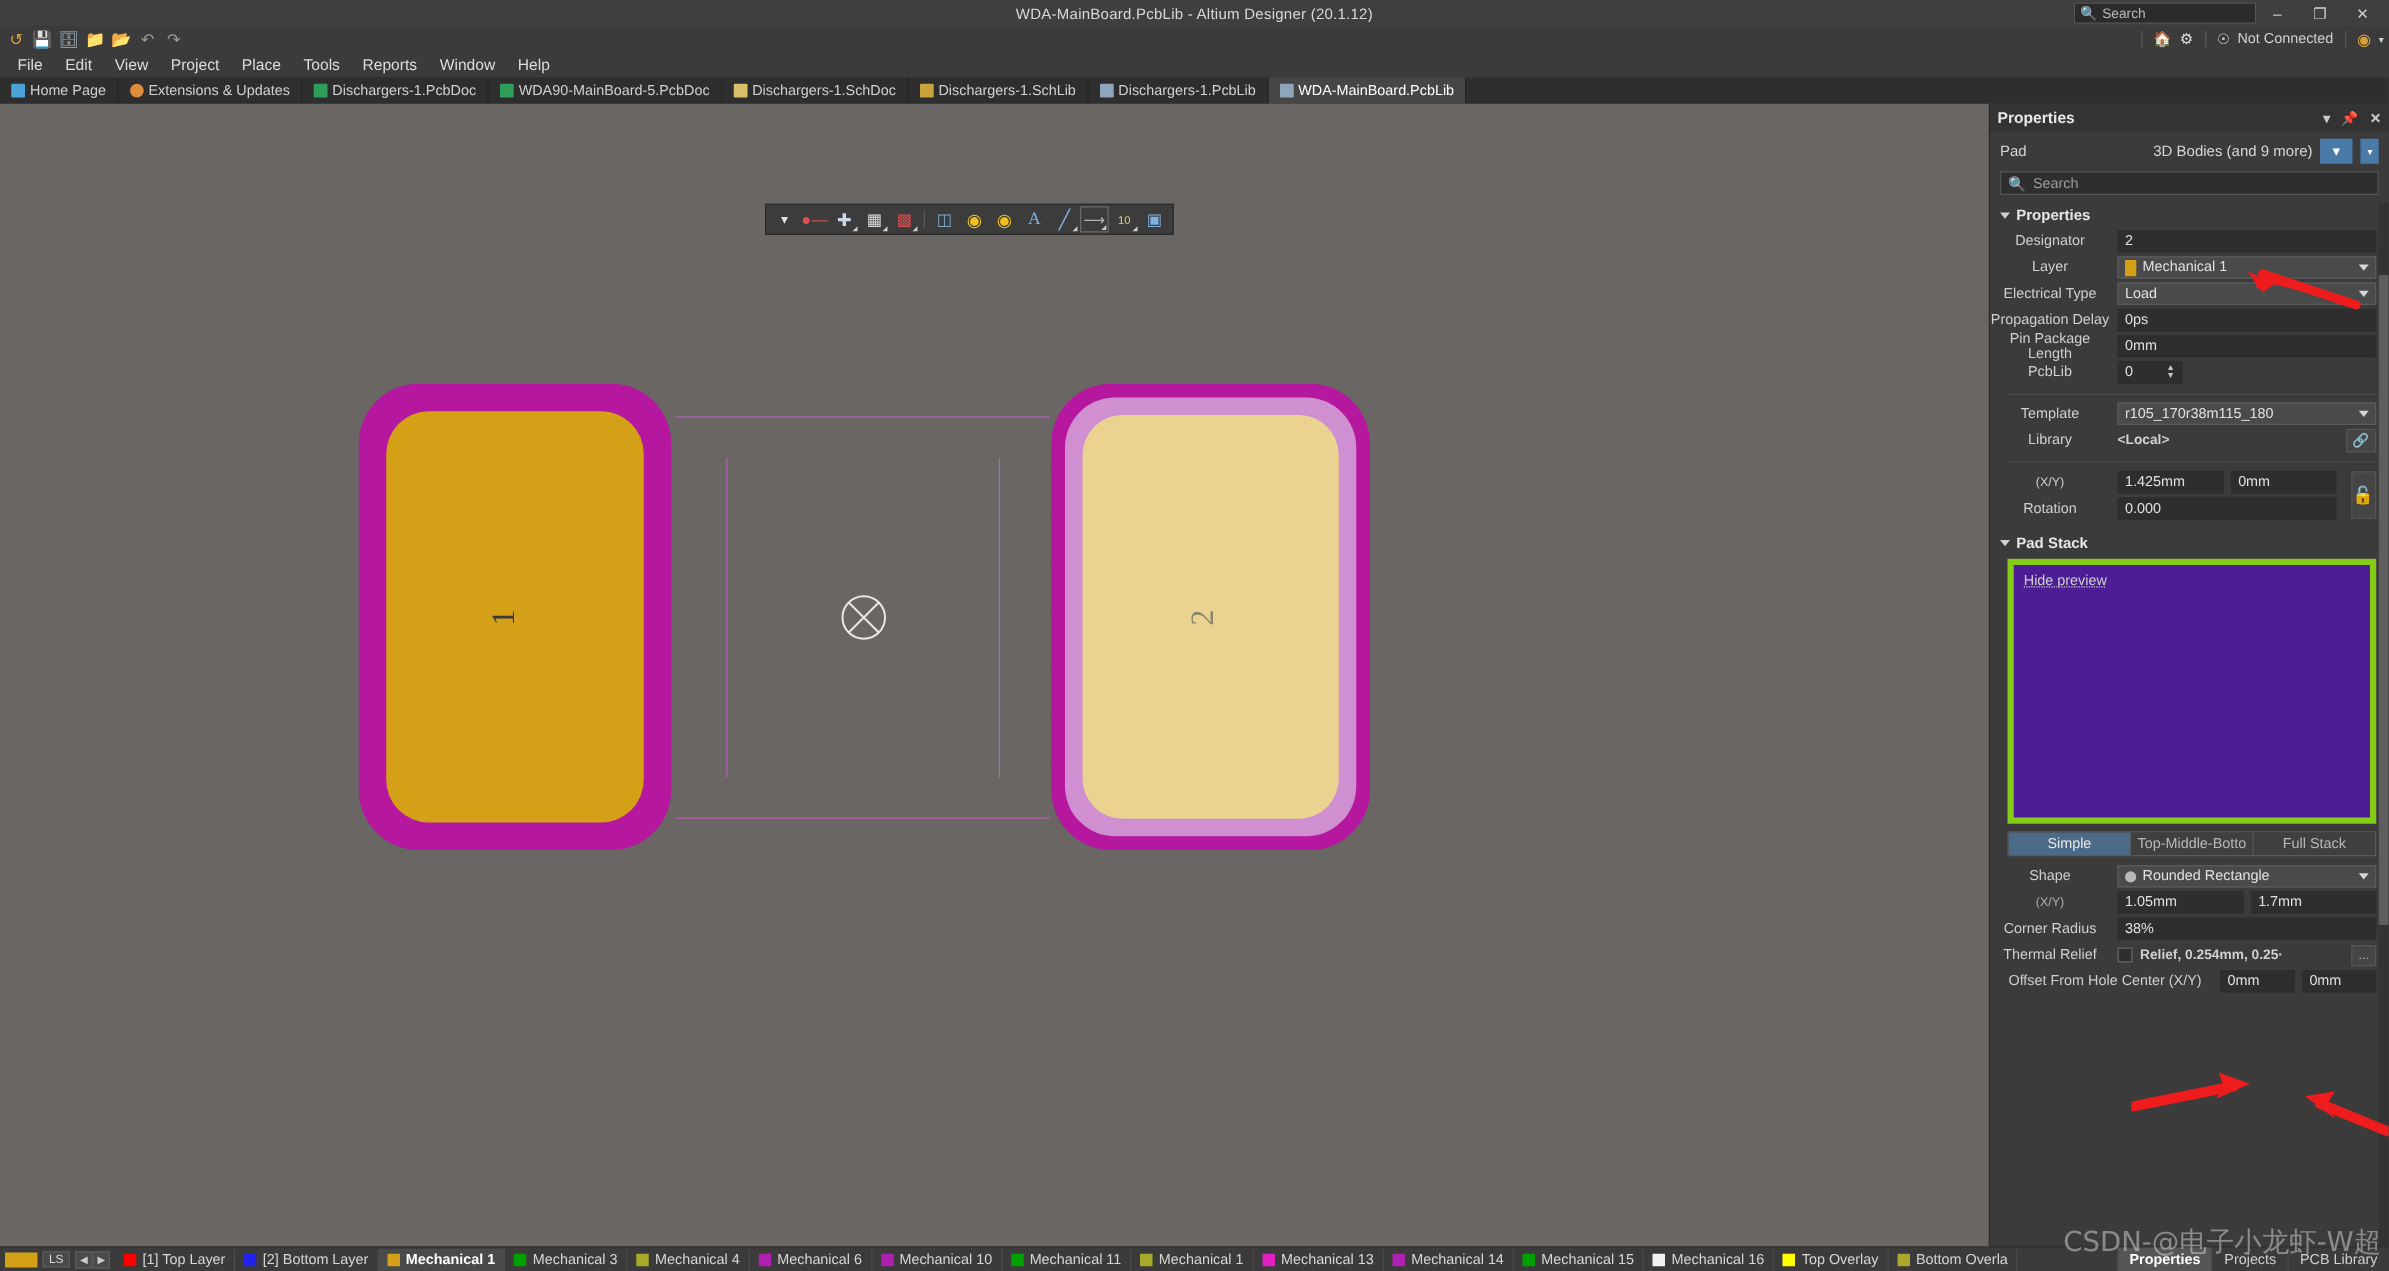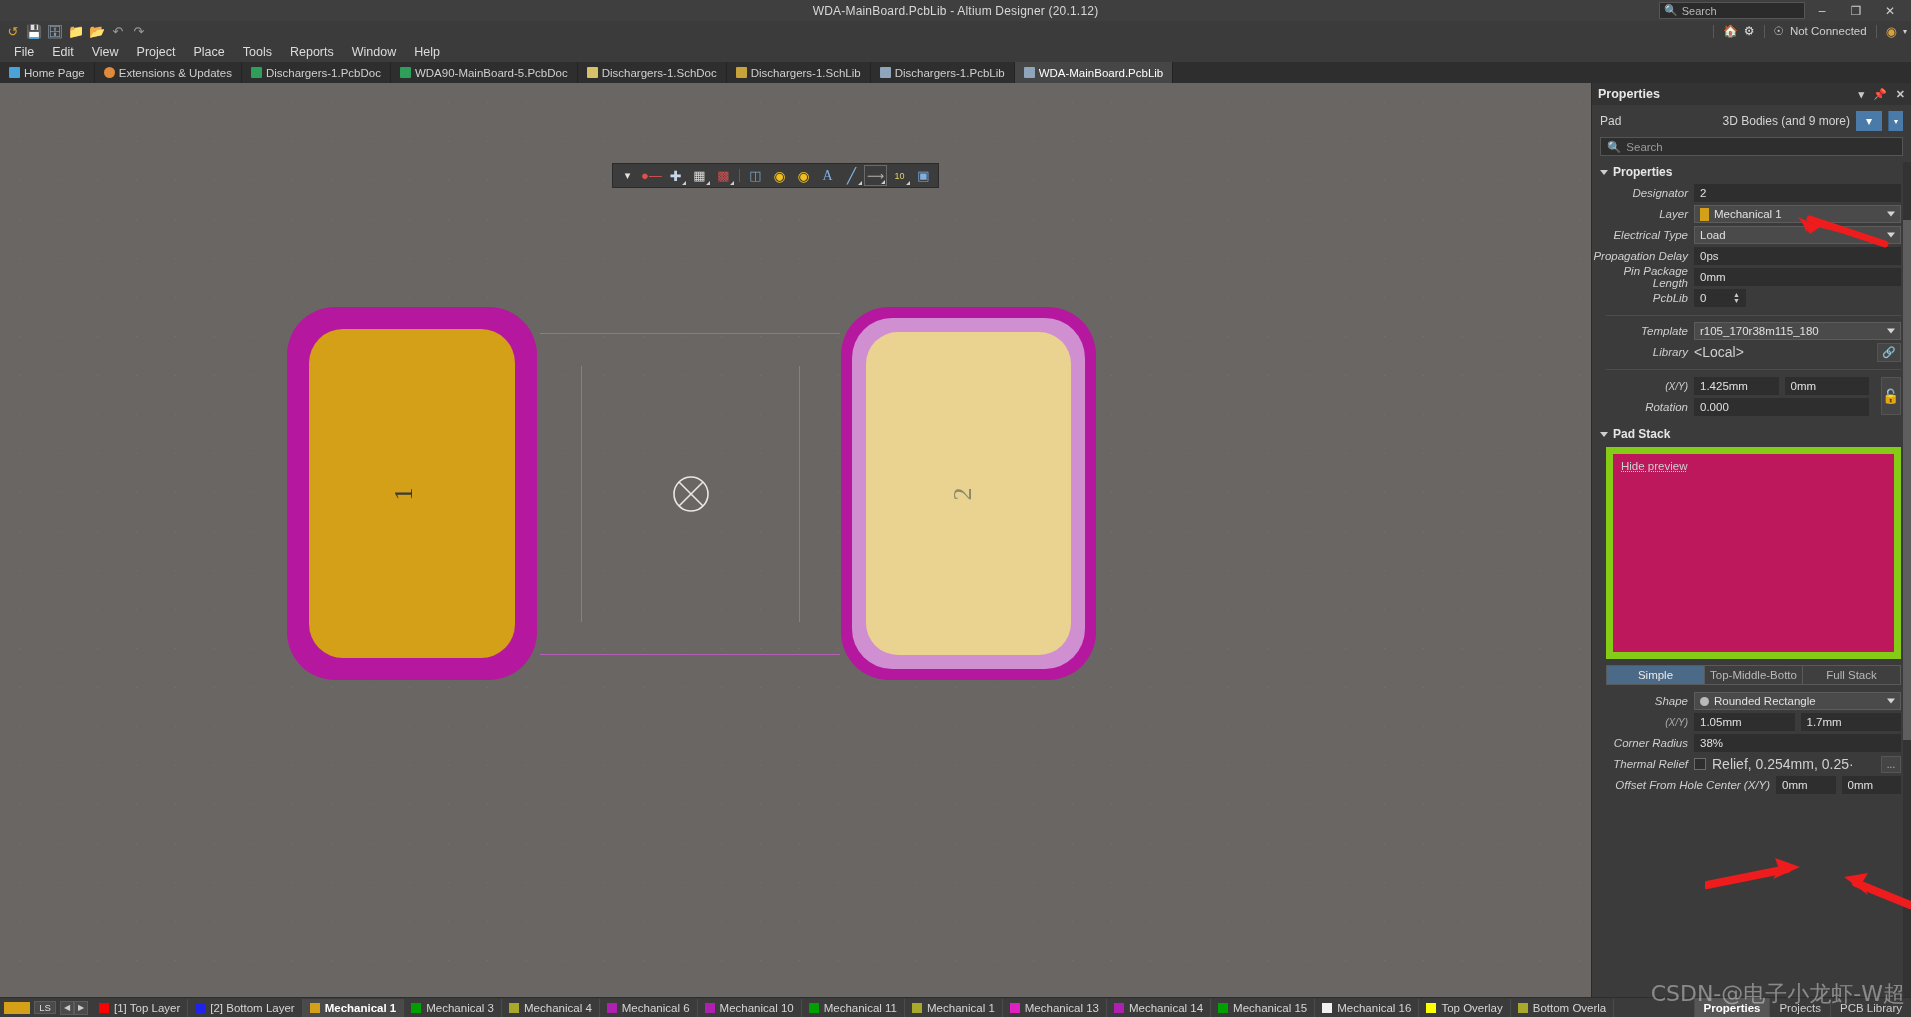--- a/index.html
+++ b/index.html
@@ -95,35 +95,35 @@
   .props-objrow .val { margin-left: auto; font-size: 12px; color: #d5d5d5; }
   .filter-btn { width: 26px; height: 20px; background: #4a7ba8; display:flex; align-items:center; justify-content:center; }
   .filter-drop { width: 15px; height: 20px; background: #4a7ba8; border-left: 1px solid #3a6288; display:flex;align-items:center;justify-content:center; font-size: 8px;}
   .psearch {
     margin: 2px 8px 6px 8px; height: 19px; background: #2e2e2e; border: 1px solid #555;
     display: flex; align-items: center; gap: 5px; padding: 0 6px; color: #9b9b9b; font-size: 11.5px;
   }
   .sec-head { display:flex; align-items:center; gap:5px; padding: 3px 8px; font-size: 12px; font-weight: bold; color: #e6e6e6; }
   .tri { width:0;height:0;border-left:4px solid transparent;border-right:4px solid transparent;border-top:5px solid #cfcfcf;}
   .prow { display: flex; align-items: center; height: 20px; margin: 1px 10px 1px 0; gap: 6px; }
-  .prow .plab { width: 96px; text-align: right; font-size: 11.5px; color: #cfcfcf; flex: none; font-style: italic; }
+  .prow .plab { width: 96px; text-align: center; font-size: 11.5px; color: #cfcfcf; flex: none; }
   .pinput {
     flex: 1; height: 18px; background: #2e2e2e; border: 1px solid #2e2e2e; color: #e0e0e0;
     display: flex; align-items: center; padding: 0 5px; font-size: 11.5px;
   }
   .pinput.combo { background: #4a4a4a; border: 1px solid #5c5c5c; position: relative; padding-right: 16px; }
   .pinput.combo .caret { position:absolute; right:5px; top:50%; transform:translateY(-50%); width:0;height:0;border-left:4px solid transparent;border-right:4px solid transparent;border-top:5px solid #d5d5d5;}
   .swatch { width: 9px; height: 13px; flex: none; margin-right: 5px; }
   .spin { margin-left:auto; display:flex; flex-direction:column; gap:1px; color:#c9c9c9; font-size:7px; line-height:6px;}
-  .pnote { font-size: 14px; color: #d0d0d0; }
+  .pnote { font-size: 11px; color: #d0d0d0; font-weight: bold; }
   .hr { height: 1px; background: #4d4d4d; margin: 7px 10px 5px 14px; }
   .linkbtn { width: 24px; height: 19px; background: #454545; border: 1px solid #545454; display:flex;align-items:center;justify-content:center;color:#c0c0c0;font-size:11px;}
   .lockbtn { width: 20px; height: 38px; background: #454545; border: 1px solid #545454; display:flex;align-items:center;justify-content:center;color:#e8e8e8;font-size:14px;}
   .preview {
-    margin: 3px 10px 0 14px; background: #be185d; border: 7px solid #84cc16; height: 212px;
+    margin: 3px 10px 0 14px; background: #4c1d95; border: 5px solid #84cc16; height: 212px;
     padding: 5px 8px;
   }
   .hide-preview { color: #cfcfcf; font-size: 11.5px; text-decoration: underline; text-decoration-style: dotted; }
   .stack-tabs { display: flex; margin: 6px 10px 3px 14px; border: 1px solid #5a5a5a; height: 20px; }
   .stack-tab { flex: 1; display:flex;align-items:center;justify-content:center; font-size: 11.5px; color: #b9b9b9; background: #3f3f3f; border-right:1px solid #5a5a5a;}
   .stack-tab:last-child{border-right:none;}
   .stack-tab.active { background: #4b6a87; color: #e9e9e9; }
   .chk { width: 12px; height: 12px; background: #2e2e2e; border: 1px solid #6a6a6a; flex: none; }
   .dots-btn { width: 20px; height: 17px; background: #454545; border:1px solid #565656; display:flex;align-items:center;justify-content:center;color:#b6b6b6;font-size:10px;}
   .shape-dot { width:9px;height:9px;border-radius:50%;background:#b9b9b9;margin-right:5px;flex:none;}

